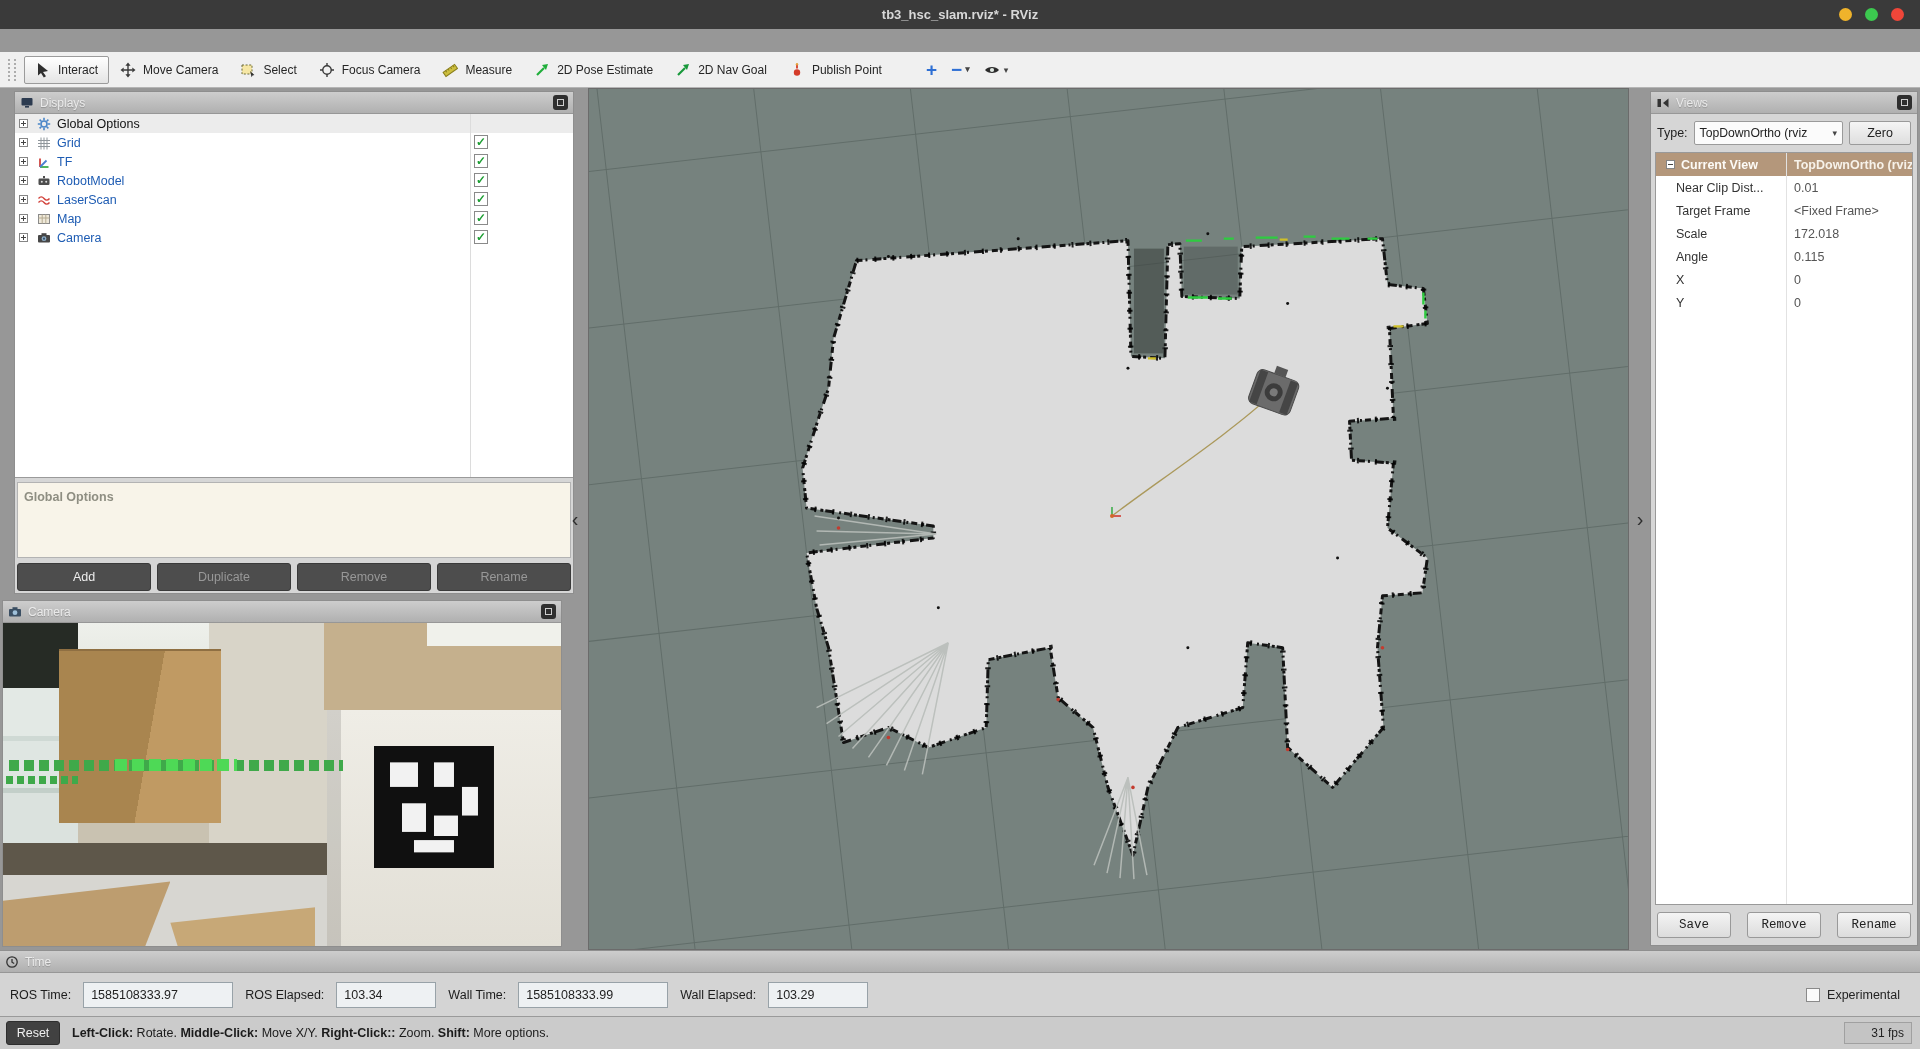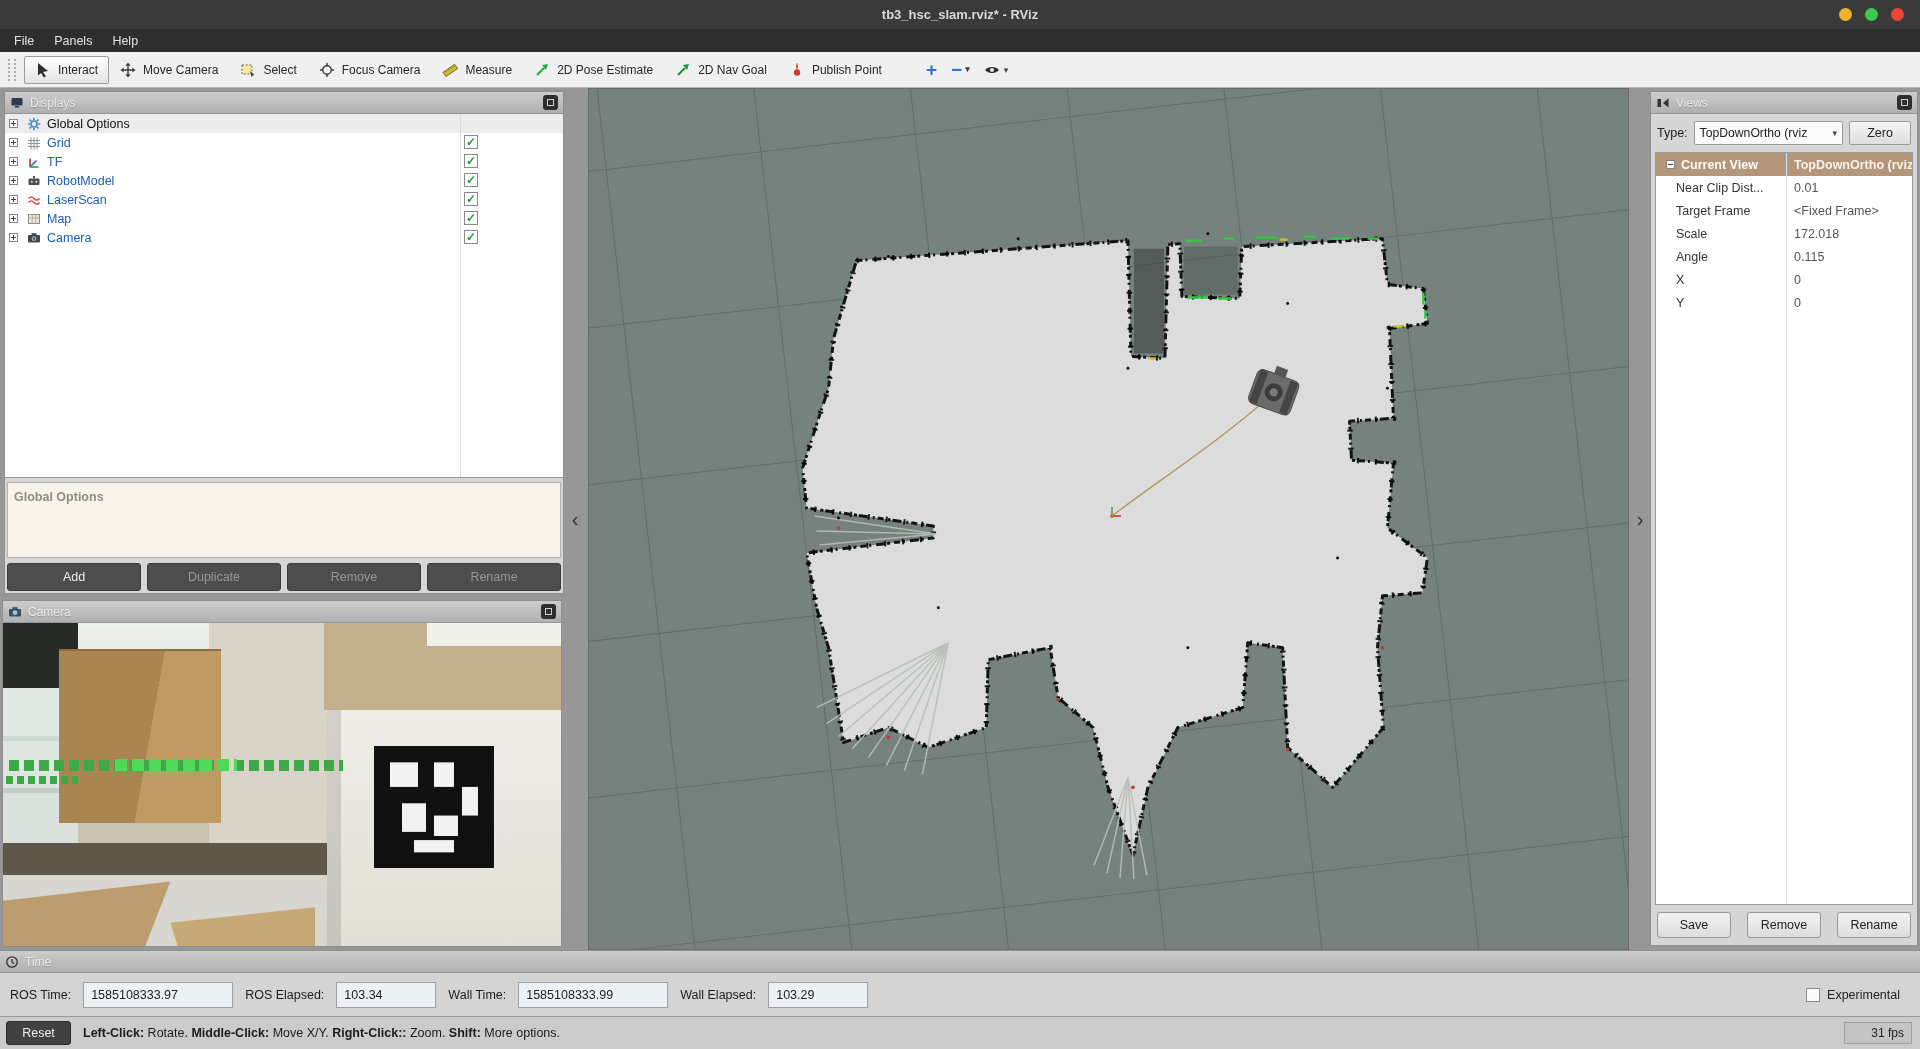--- a/index.html
+++ b/index.html
@@ -42,21 +42,21 @@
   .main { position:absolute; top:88px; left:0; width:100%; height:862px; background:#979797; }
 
   .dock { position:absolute; background:#d6d6d6; border:1px solid #8e8e8e; }
   .dock-header { height:22px; background:linear-gradient(#cdcdcd,#b0b0b0); border-bottom:1px solid #979797;
     display:flex; align-items:center; padding:0 5px; gap:6px; flex:none; }
   .dock-title { font-size:12px; color:#f2f2f2; opacity:.85; text-shadow:0 1px 1px rgba(0,0,0,.25); }
   .dock-btn { margin-left:auto; width:15px; height:15px; background:#2f2f2f; border:none; border-radius:3px; position:relative; }
   .dock-btn::before { content:""; position:absolute; inset:4px; border:1px solid #cfcfcf; }
 
   
-  #dock-displays { left:4px; top:3px; width:560px; height:503px; display:flex; flex-direction:column; }
+  #dock-displays { left:14px; top:3px; width:560px; height:503px; display:flex; flex-direction:column; }
   .dtree { position:relative; height:364px; background:#fff; border-bottom:1px solid #9a9a9a; overflow:hidden; }
   .dtree::after { content:""; position:absolute; top:0; bottom:0; left:455px; width:1px; background:#dcdcdc; }
   .trow { position:relative; height:19px; display:flex; align-items:center; }
   .trow.cat { background:#ececec; }
   .exp { width:9px; height:9px; margin-left:4px; background:#fff; border:1px solid #858585; position:relative; flex:none; }
   .exp::before { content:""; position:absolute; left:1px; right:1px; top:3px; height:1px; background:#444; }
   .exp.plus::after { content:""; position:absolute; top:1px; bottom:1px; left:3px; width:1px; background:#444; }
   .ticon { width:17px; height:15px; margin-left:7px; flex:none; display:flex; align-items:center; justify-content:center; }
   .tlabel { margin-left:5px; font-size:12.5px; color:#111; white-space:nowrap; }
   .tlabel.blue { color:#1e5cb3; }
@@ -92,65 +92,60 @@
   .vzero { width:62px; height:24px; background:linear-gradient(#f5f5f5,#dedede); border:1px solid #9a9a9a;
     border-radius:2px; font-size:12.5px; color:#222; flex:none; }
   .vtree { flex:1; margin:0 4px 2px; background:#fff; border:1px solid #999; overflow:hidden; position:relative; }
   .vtree::after { content:""; position:absolute; top:0; bottom:0; left:130px; width:1px; background:#e2e2e2; }
   .vrow { height:23px; display:flex; align-items:center; font-size:12.5px; position:relative; }
   .vrow .vname { flex:0 0 128px; padding-left:20px; color:#333; white-space:nowrap; overflow:hidden; }
   .vrow .vval { flex:1; color:#555; padding-left:10px; white-space:nowrap; overflow:hidden; }
   .vrow.parent { background:#b4977b; }
   .vrow.parent .vname { padding-left:6px; color:#fdfbf7; font-weight:bold; display:flex; align-items:center; gap:6px; }
   .vrow.parent .vval { color:#f7f2ea; font-weight:bold; }
-  .vbtns { display:flex; gap:16px; padding:5px 6px 7px; }
+  .vbtns { display:flex; gap:16px; padding:5px 6px 7px;font-family:Liberation Mono, monospace; }
   .vbtn { flex:1; height:26px; background:linear-gradient(#f4f4f4,#dcdcdc); border:1px solid #999;
     border-radius:3px; font-size:12.5px; color:#222; }
 
   
   .timepanel { position:absolute; top:950px; left:0; width:100%; height:66px; background:#d4d4d4; border-top:1px solid #8f8f8f; }
   .timeheader { height:22px; background:linear-gradient(#cdcdcd,#b0b0b0); border-bottom:1px solid #979797;
     display:flex; align-items:center; padding:0 5px; gap:6px; }
   .timebody { display:flex; align-items:center; height:43px; padding:0 10px; gap:12px; }
   .tfl { font-size:12.5px; color:#1c1c1c; flex:none;text-align:right; }
   .tfield { height:26px; background:#eef1f3; border:1px solid #98a2a8; display:flex; align-items:center;
     padding:0 7px; font-size:12.5px; color:#222; flex:none; }
   .w150 { width:150px; } .w100 { width:100px; }
   .expwrap { margin-left:auto; display:flex; align-items:center; gap:7px; padding-right:10px; }
   .expcb { width:14px; height:14px; background:#fafafa; border:1px solid #8a8a8a; }
   .explab { font-size:12.5px; color:#222; }
 
   
   .statusbar { position:absolute; top:1016px; left:0; width:100%; height:33px; background:#cbcbcb;
     border-top:1px solid #9a9a9a; display:flex; align-items:center; padding:0 6px; gap:12px; }
-  .resetbtn { width:65px; height:24px; background:#414141; border:1px solid #2e2e2e; border-radius:3px;
+  .resetbtn { width:54px; height:24px; background:#414141; border:1px solid #2e2e2e; border-radius:3px;
     color:#f0f0f0; font-size:12.5px; flex:none; }
   .hint { font-size:12.5px; color:#1b1b1b; }
   .fpsbox { margin-left:auto; width:68px; height:22px; border:1px solid #a0a0a0; background:#c4c4c4;
     display:flex; align-items:center; justify-content:flex-end; padding:2px 7px; font-size:12px; color:#222; flex:none; margin-right:2px; }
 </style>
 </head>
 <body>
 
 <div class="window">
 
   <div class="titlebar">
     <span class="title">tb3_hsc_slam.rviz* - RViz</span>
     <span class="traffic">
       <span class="tl yellow"></span>
       <span class="tl green"></span>
       <span class="tl red"></span>
     </span>
   </div>
 
-  <div class="menubar">
-    <span class="menu-item">File</span>
-    <span class="menu-item">Panels</span>
-    <span class="menu-item">Help</span>
-  </div>
 
   <div class="toolbar">
     <span class="thandle"></span>
 
     <button class="tool selected">
       <svg width="16" height="16" viewBox="0 0 16 16">
           <polygon points="3,1 13,9 8,10 11,14.3 8.8,15.4 6,11 3,13.4" fill="#2f2f2f"></polygon>
         </svg>
       <span>Interact</span>
     </button>

